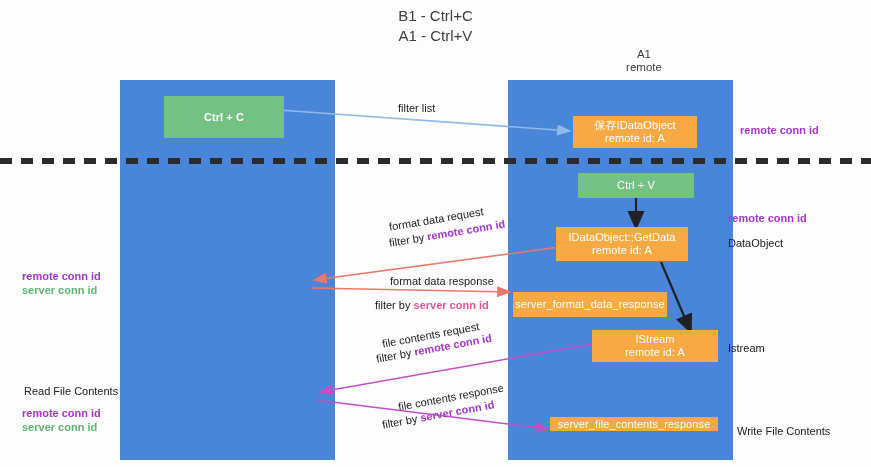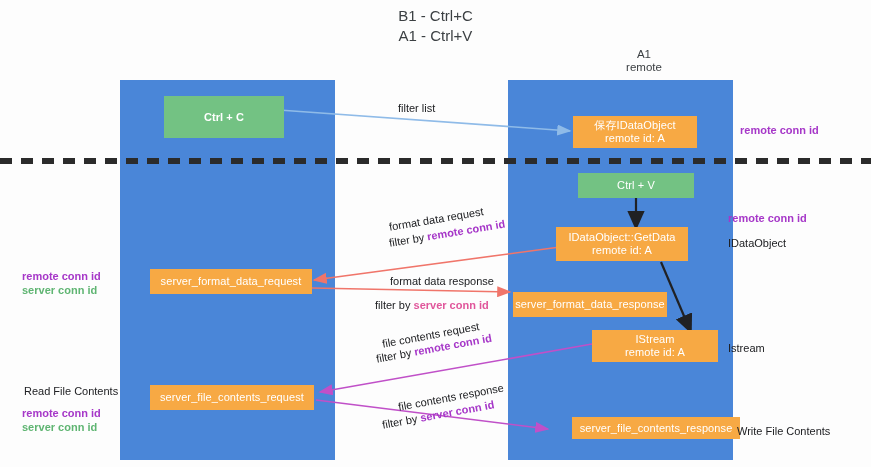--- a/index.html
+++ b/index.html
@@ -141,38 +141,32 @@
 
   <div class="abs box green" style="left:578px; top:173px; width:116px; height:25px;">
     <span>Ctrl + V</span>
   </div>
 
   <div class="abs box orange" style="left:556px; top:227px; width:132px; height:34px;">
     <span>IDataObject::GetData</span>
     <span class="l2">remote id: A</span>
   </div>
 
-  <div class="abs box orange" style="left:150px; top:269px; width:162px; height:25px;">
-    <span>server_format_data_request</span>
-  </div>
 
   <div class="abs box orange" style="left:513px; top:280px; width:154px; height:25px;margin-top:12px;">
     <span>server_format_data_response</span>
   </div>
 
   <div class="abs box orange" style="left:592px; top:330px; width:126px; height:32px;">
     <span>IStream</span>
     <span class="l2">remote id: A</span>
   </div>
 
-  <div class="abs box orange" style="left:150px; top:385px; width:164px; height:25px;">
-    <span>server_file_contents_request</span>
-  </div>
-
-  <div class="abs box orange" style="left:572px; top:417px; width:168px; height:22px;">
+
+  <div class="abs box orange" style="left:550px; top:417px; width:168px; height:14px;">
     <span>server_file_contents_response</span>
   </div>
 
   <div class="abs lbl" style="left:398px; top:101px;">
     <span>filter list</span>
   </div>
 
   <div class="abs lbl rot-a" style="left:388px; top:220px;">
     <span>format data request</span>
   </div>
@@ -201,21 +195,21 @@
     <span>filter by </span><span class="bold-purple">server conn id</span>
   </div>
 
   <div class="abs purple" style="left:740px; top:123px;">
     <span>remote conn id</span>
   </div>
   <div class="abs purple" style="left:728px; top:211px;">
     <span>remote conn id</span>
   </div>
   <div class="abs plain" style="left:728px; top:236px;">
-    <span>IDataObject</span>
+    <span>DataObject</span>
   </div>
   <div class="abs plain" style="left:728px; top:341px;">
     <span>Istream</span>
   </div>
   <div class="abs plain" style="left:737px; top:424px;">
     <span>Write File Contents</span>
   </div>
 
   <div class="abs purple" style="left:22px; top:269px;">
     <span>remote conn id</span>

